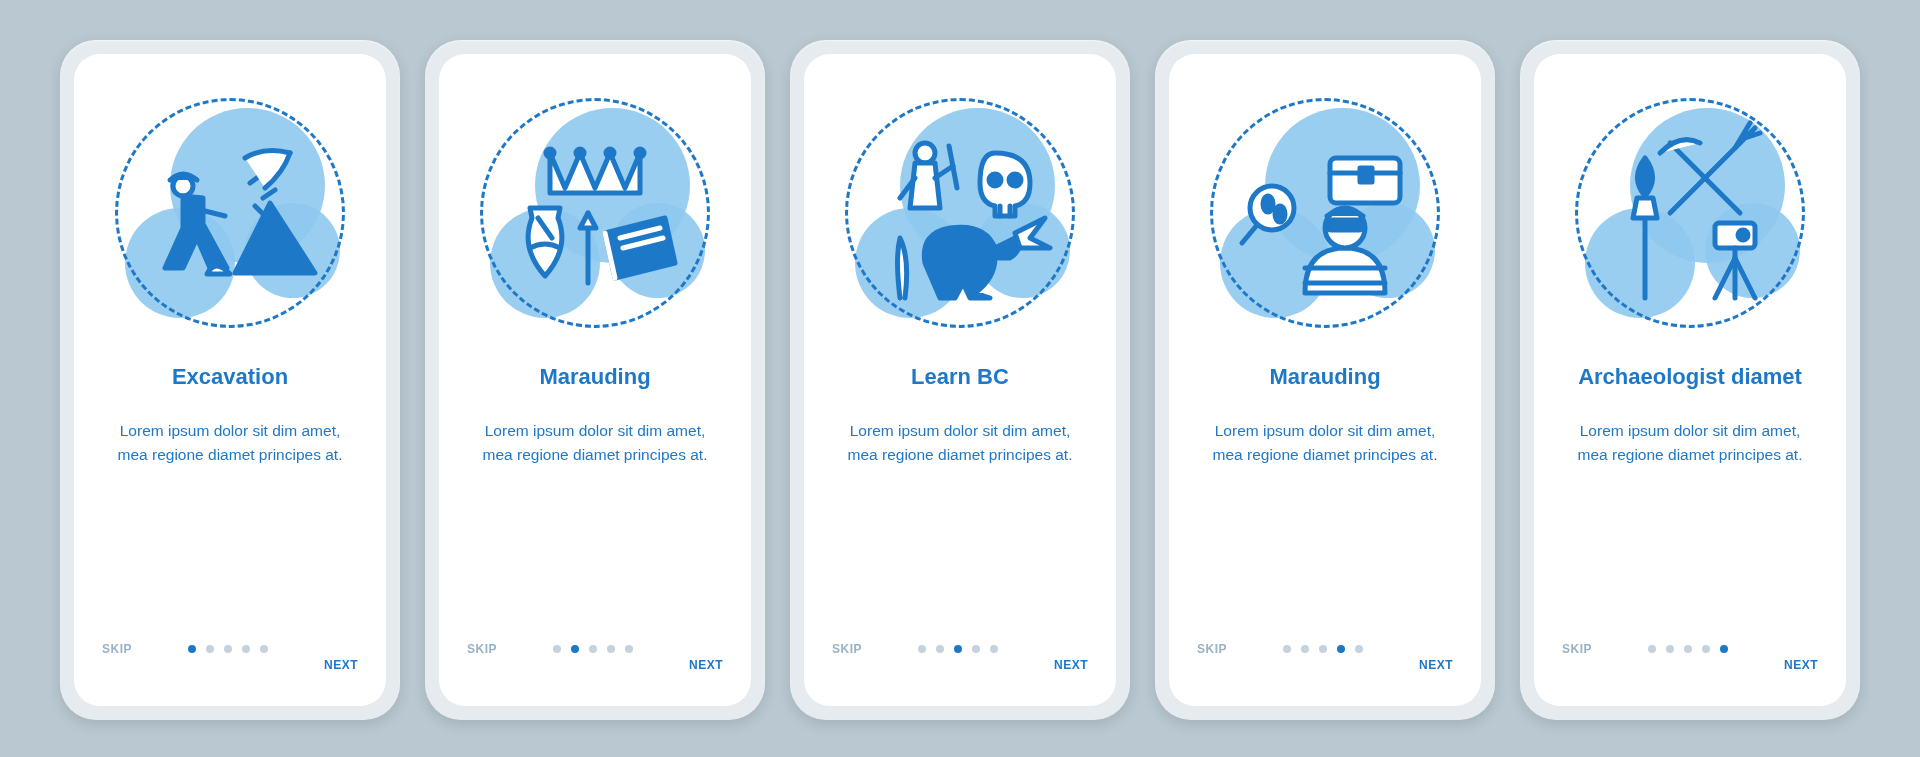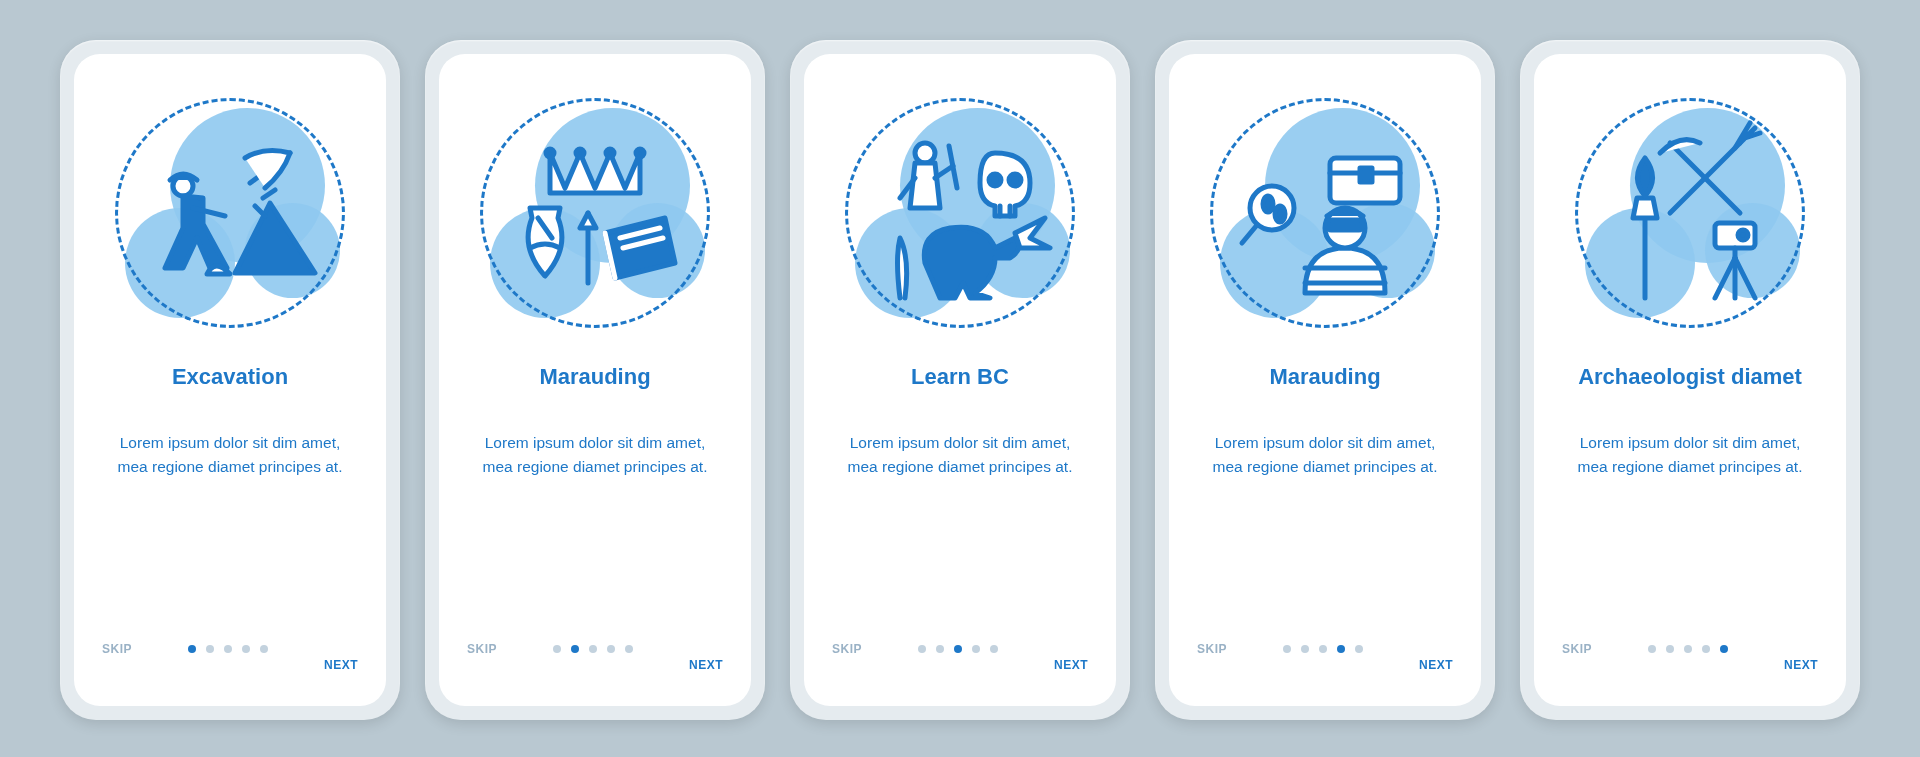--- a/index.html
+++ b/index.html
@@ -72,21 +72,20 @@
     text-align: center;
     margin-bottom: 28px;
     line-height: 1.22;
   }
   .desc {
     font-size: 15.5px;
     line-height: 1.55;
     color: #1e78c8;
     text-align: center;
     padding: 0 18px;
-    margin-top: 12px;
   }
   .learn-more {
     margin-top: 20px;
     border: 3px solid #1e78c8;
     color: #1e78c8;
     background: transparent;
     border-radius: 999px;
     padding: 8px 30px;
     font-size: 16px;
     font-weight: 700;

